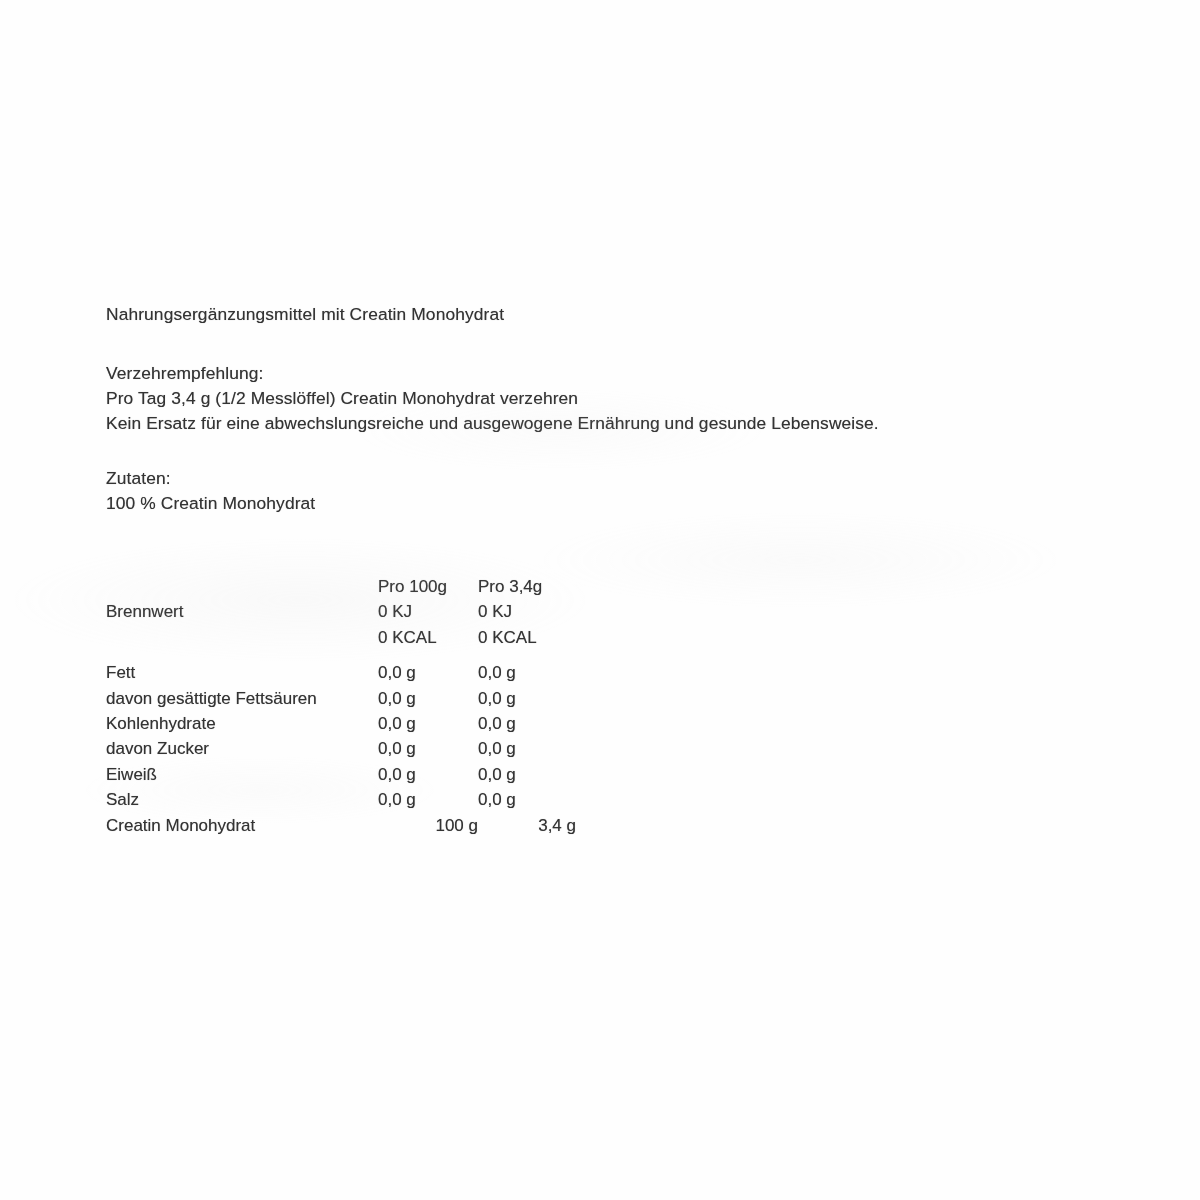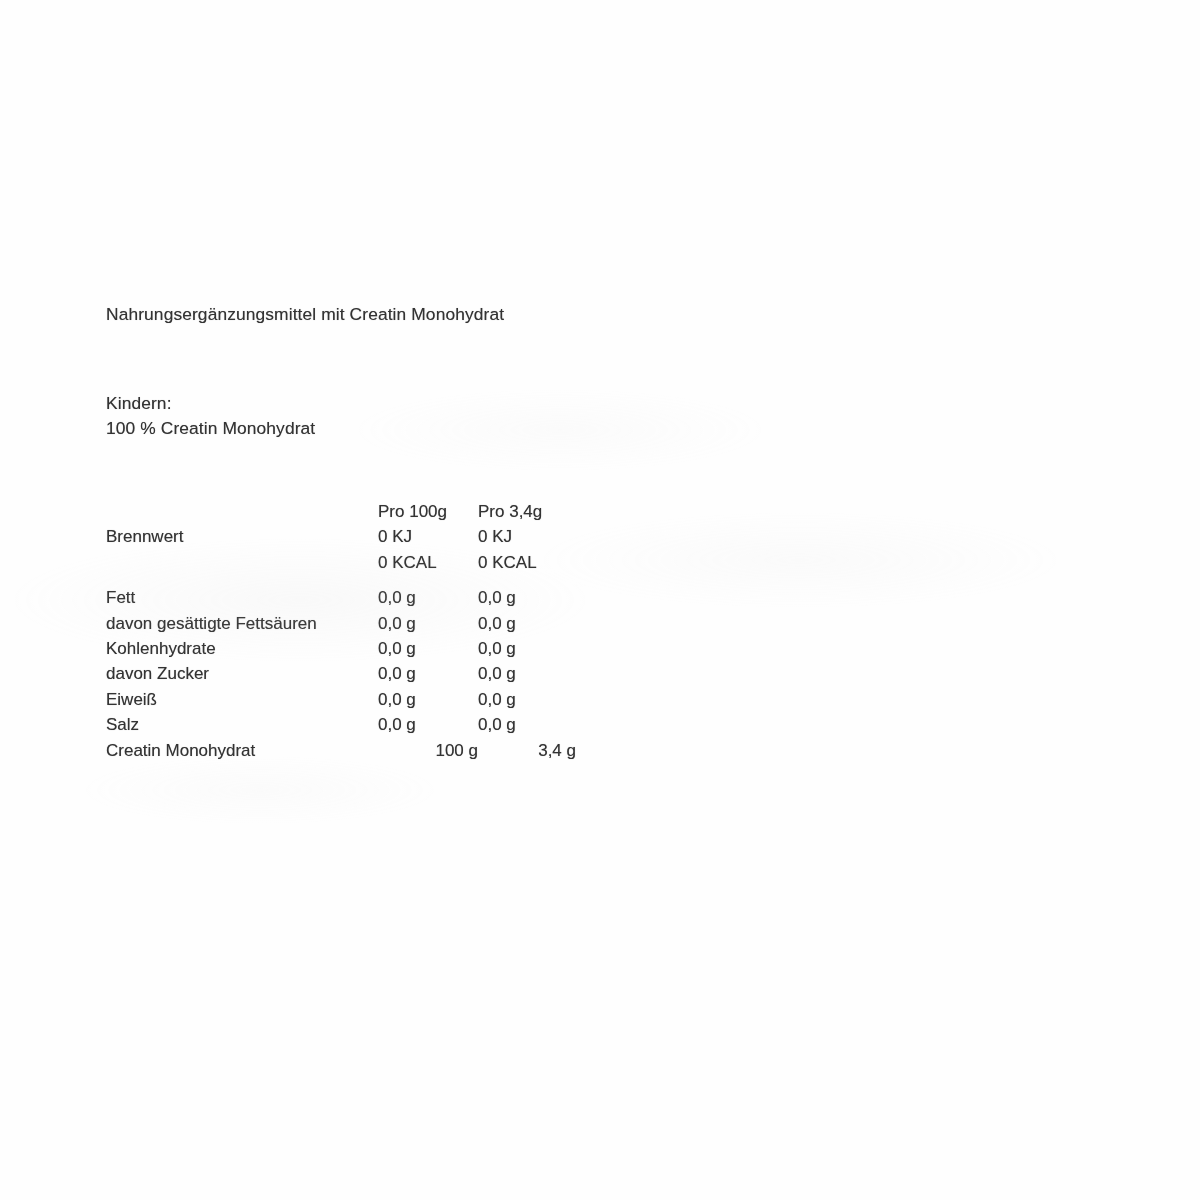--- a/index.html
+++ b/index.html
@@ -125,25 +125,30 @@
 <div class="label-sheet">
 
   <div class="content">
 
     <div class="block">
       <div class="line">Nahrungsergänzungsmittel mit Creatin Monohydrat</div>
     </div>
 
     <div class="gap-lg"></div>
 
+    <div class="block">
+      <div class="line">Verzehrempfehlung:</div>
+      <div class="line">Pro Tag 3,4 g (1/2 Messlöffel) Creatin Monohydrat verzehren</div>
+      <div class="line">Kein Ersatz für eine abwechslungsreiche und ausgewogene Ernährung und gesunde Lebensweise.</div>
+    </div>
 
     <div class="gap-md"></div>
 
     <div class="block">
-      <div class="line">Kindern:</div>
+      <div class="line">Zutaten:</div>
       <div class="line">100 % Creatin Monohydrat</div>
     </div>
 
     <div class="gap-md"></div>
 
 
     <div class="gap-sm"></div>
 
     <table class="nutrition">
       <colgroup>

